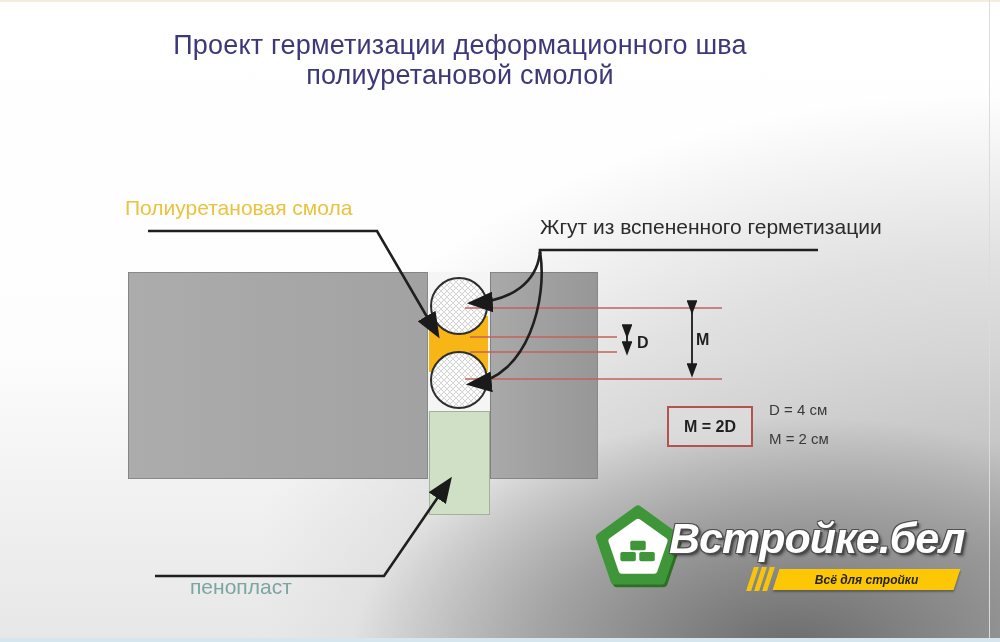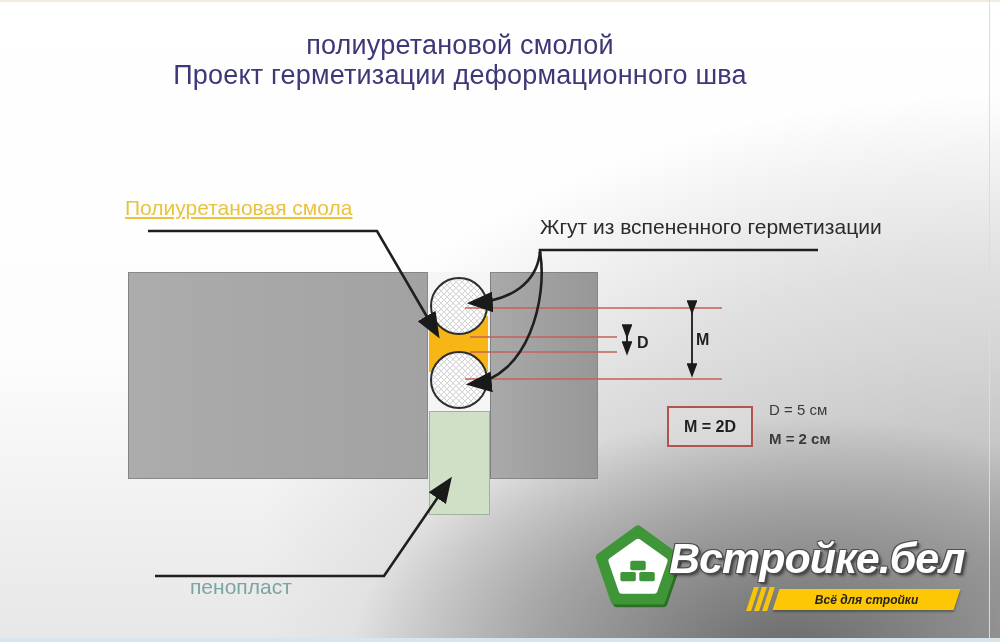--- a/index.html
+++ b/index.html
@@ -18,21 +18,21 @@
   .edge-bottom{position:absolute;left:0;bottom:0;width:100%;height:4px;background:#d5e6ee;}
   .edge-right{position:absolute;right:10px;top:0;width:1px;height:100%;background:#dcdcdc;}
 
   .title{
     position:absolute;left:60px;top:30px;width:800px;
     text-align:center;color:#3d3878;font-size:27px;line-height:30px;
     letter-spacing:.2px;
   }
 
   .lbl{position:absolute;font-size:21px;white-space:nowrap;}
-  .lbl-resin{left:125px;top:196px;color:#e9c33e;text-decoration:underline;}
+  .lbl-resin{left:125px;top:196px;color:#e9c33e;}
   .lbl-cord{left:540px;top:215px;color:#2b2b2b;}
   .lbl-foam{left:190px;top:575px;color:#7ba5a0;}
 
   .slab{position:absolute;background:linear-gradient(90deg,#acacac,#a2a2a2);border:1px solid rgba(110,110,110,.55);box-sizing:border-box;z-index:1;}
   .slab-left{left:128px;top:272px;width:300px;height:207px;}
   .slab-right{left:490px;top:272px;width:108px;height:207px;background:linear-gradient(90deg,#a9a9a9,#979797);}
 
   .gap-bg{position:absolute;left:428px;top:272px;width:62px;height:139px;background:#f5f5f5;z-index:1;}
   .resin{position:absolute;left:429px;top:316px;width:59px;height:56px;background:#f7b616;z-index:2;}
   .foam-board{position:absolute;left:429px;top:411px;width:61px;height:104px;background:#cfe0c6;border:1px solid #9fb39a;box-sizing:border-box;z-index:2;}
@@ -54,23 +54,23 @@
   .dimlab-m{left:696px;top:331px;}
 
   .formula-box{
     position:absolute;left:667px;top:406px;width:86px;height:41px;z-index:6;
     border:2px solid #b2544e;background:rgba(222,222,222,.75);box-sizing:border-box;
     display:flex;align-items:center;justify-content:center;
     font-size:16px;font-weight:bold;color:#1f1f1f;
   }
   .eq{position:absolute;font-size:15px;color:#3a3a3a;z-index:6;white-space:nowrap;}
   .eq-d{left:769px;top:401px;}
-  .eq-m{left:769px;top:430px;font-weight:bold;}
+  .eq-m{left:769px;top:430px;}
 
-  .logo{position:absolute;left:594px;top:520px;width:400px;height:100px;z-index:7;}
+  .logo{position:absolute;left:594px;top:500px;width:400px;height:100px;z-index:7;}
   .logo-icon{position:absolute;left:0;top:2px;width:88px;height:86px;}
   .logo-name{
     position:absolute;left:75px;top:14px;
     font-size:43px;font-weight:bold;font-style:italic;color:#ffffff;
     letter-spacing:-1px;white-space:nowrap;
     text-shadow:-1px -1px 0 #4f4f4f,1px -1px 0 #4f4f4f,-1px 1px 0 #4f4f4f,
                 2px 2px 0 #4a4a4a,3px 3px 3px rgba(0,0,0,.45);
   }
   .stripes{position:absolute;left:156px;top:67px;height:24px;display:flex;gap:3px;transform:skewX(-18deg);}
   .stripes span{display:block;width:5px;height:100%;background:#f6c50b;}
@@ -87,22 +87,22 @@
 </style>
 </head>
 <body>
 
 <div class="canvas">
 
   <div class="edge-top"></div>
   <div class="edge-right"></div>
 
   <div class="title">
+    <div>Проект герметизации деформационного шва</div>
     <div>полиуретановой смолой</div>
-    <div>Проект герметизации деформационного шва</div>
   </div>
 
   <div class="lbl lbl-resin">Полиуретановая смола</div>
   <div class="lbl lbl-cord">Жгут из вспененного герметизации</div>
   <div class="lbl lbl-foam">пенопласт</div>
 
   <div class="slab slab-left"></div>
   <div class="slab slab-right"></div>
   <div class="gap-bg"></div>
   <div class="resin"></div>
@@ -138,21 +138,21 @@
     <line x1="627" y1="336" x2="627" y2="353" stroke="#1a1a1a" stroke-width="1.8" marker-start="url(#ahs)" marker-end="url(#ahs)" transform="rotate(90 627 336) rotate(-90 627 336)"></line>
     <line x1="692" y1="312" x2="692" y2="375" stroke="#1a1a1a" stroke-width="1.8" marker-start="url(#ahs)" marker-end="url(#ahs)"></line>
   </svg>
 
   <div class="dimlab dimlab-d">D</div>
   <div class="dimlab dimlab-m">M</div>
 
   <div class="formula-box">
     <span>M = 2D</span>
   </div>
-  <div class="eq eq-d">D = 5 см</div>
+  <div class="eq eq-d">D = 4 см</div>
   <div class="eq eq-m">M = 2 см</div>
 
   <div class="logo">
     <svg class="logo-icon" viewBox="0 0 100 100" xmlns="http://www.w3.org/2000/svg">
       <path d="M50 9 L94 41 L77 91 L23 91 L6 41 Z" fill="#2c7026" stroke="#2c7026" stroke-width="10" stroke-linejoin="round" transform="translate(2.5,3)"></path>
       <path d="M50 9 L94 41 L77 91 L23 91 L6 41 Z" fill="#3f9638" stroke="#3f9638" stroke-width="10" stroke-linejoin="round"></path>
       <path d="M50 23 L81 45 L69 80 L31 80 L19 45 Z" fill="#ffffff" stroke="#ffffff" stroke-width="7" stroke-linejoin="round"></path>
       <g fill="#3f9638">
         <rect x="41" y="45" width="18" height="11" rx="2"></rect>
         <rect x="29.5" y="58" width="18" height="11" rx="2"></rect>

